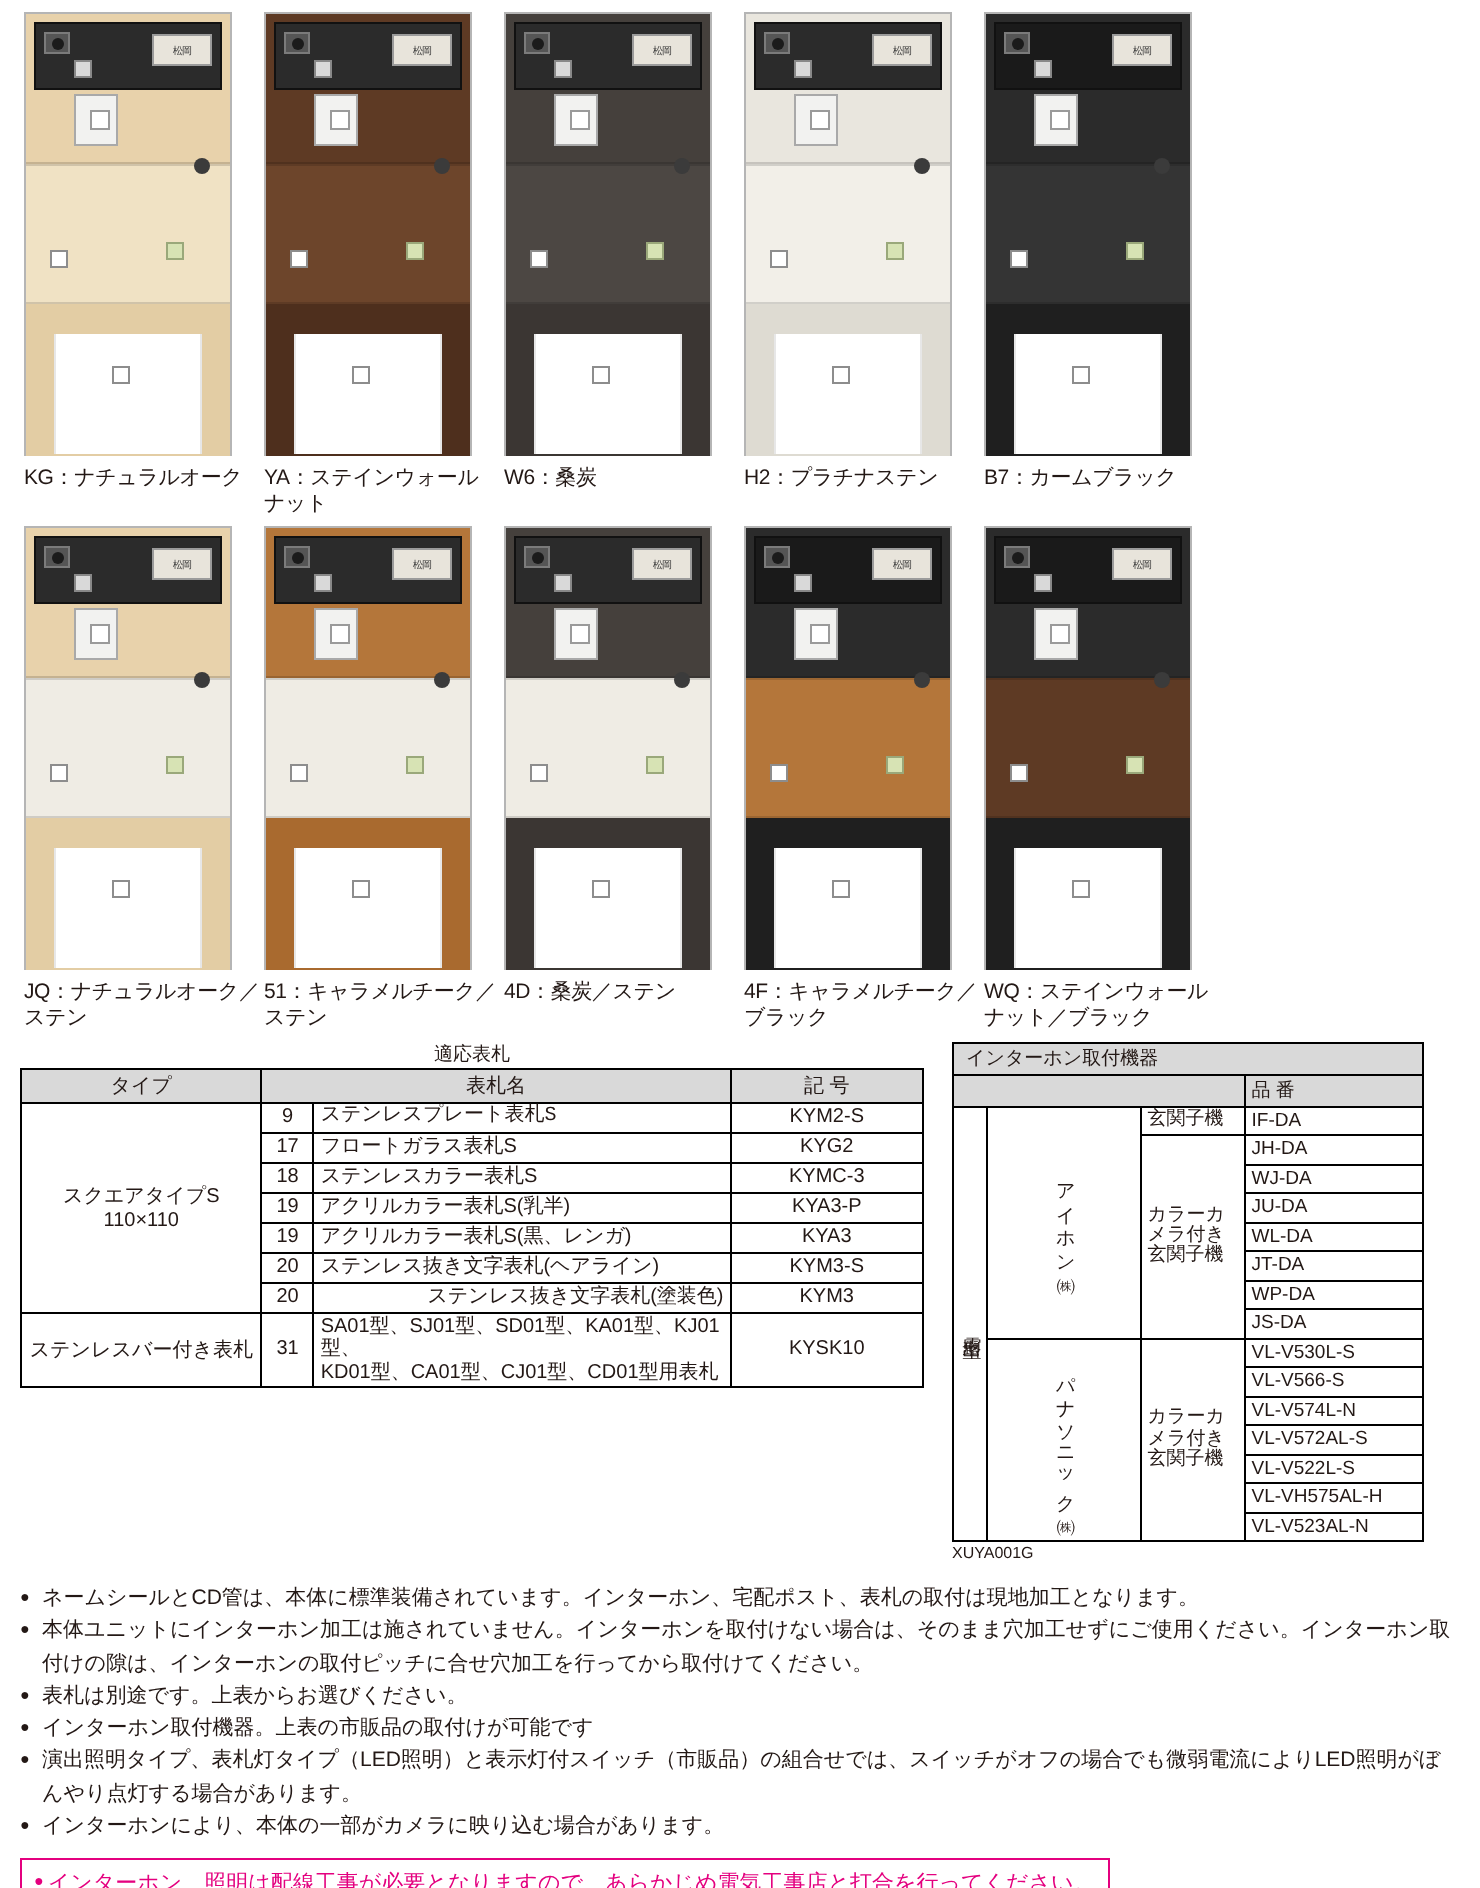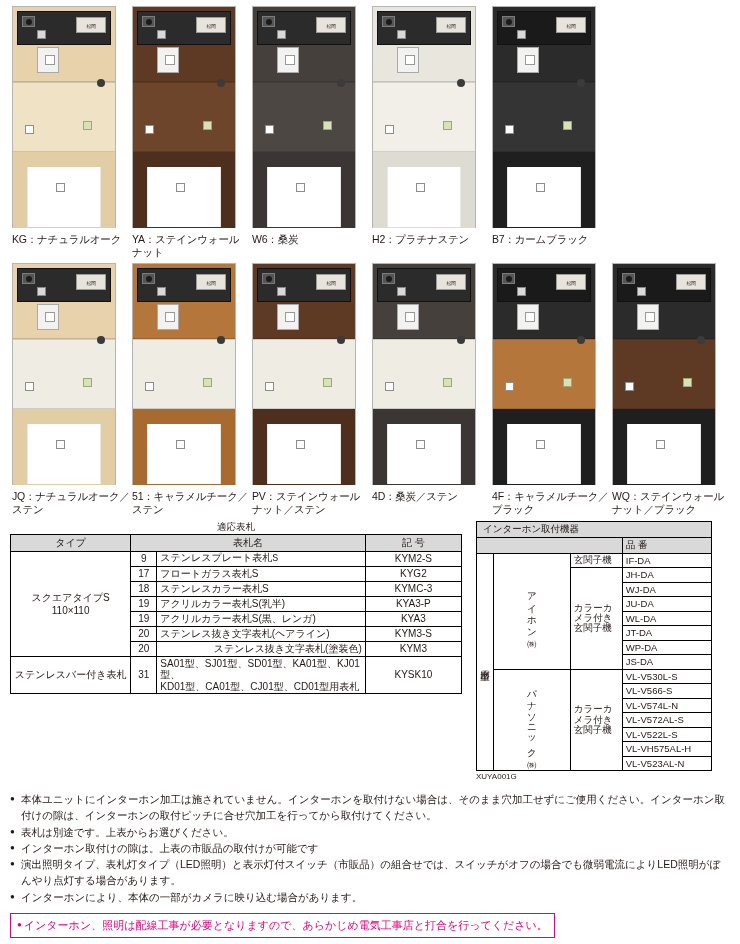--- a/index.html
+++ b/index.html
@@ -244,40 +244,20 @@
     <div class="label-sticker" style="left:70px;top:114px;"></div>
     <div class="dial" style="left:84px;top:72px;"></div>
     <div style="position:absolute;left:0;top:145px;width:100%;height:76px;background:#a96a2f;"></div>
     <div style="position:absolute;left:14px;right:14px;top:160px;bottom:0;background:#ffffff;border-left:1px solid #00000018;border-right:1px solid #00000018;"></div>
     <div class="knob" style="left:43px;top:176px;"></div>
   </div>
         <div class="caption">51：キャラメルチーク／
 ステン</div>
       </div>
       <div class="cell">
-  <div class="unit" style="background:#5e3a24;">
-    <div class="hdr" style="background:#2b2b2b;">
-      <div class="cam"></div>
-      <div class="plate">松岡</div>
-      <div class="btn"></div>
-    </div>
-    <div class="intercom"></div>
-    <div class="seam" style="top:74px;"></div>
-    <div style="position:absolute;left:0;top:75px;width:100%;height:70px;background:#efece4;border-top:1px solid #00000022;border-bottom:1px solid #00000022;"></div>
-    <div class="knob" style="left:12px;top:118px;"></div>
-    <div class="label-sticker" style="left:70px;top:114px;"></div>
-    <div class="dial" style="left:84px;top:72px;"></div>
-    <div style="position:absolute;left:0;top:145px;width:100%;height:76px;background:#4e2f1d;"></div>
-    <div style="position:absolute;left:14px;right:14px;top:160px;bottom:0;background:#ffffff;border-left:1px solid #00000018;border-right:1px solid #00000018;"></div>
-    <div class="knob" style="left:43px;top:176px;"></div>
-  </div>
-        <div class="caption">PV：ステインウォール
-ナット／ステン</div>
-      </div>
-      <div class="cell">
   <div class="unit" style="background:#45403c;">
     <div class="hdr" style="background:#2b2b2b;">
       <div class="cam"></div>
       <div class="plate">松岡</div>
       <div class="btn"></div>
     </div>
     <div class="intercom"></div>
     <div class="seam" style="top:74px;"></div>
     <div style="position:absolute;left:0;top:75px;width:100%;height:70px;background:#efece4;border-top:1px solid #00000022;border-bottom:1px solid #00000022;"></div>
     <div class="knob" style="left:12px;top:118px;"></div>
@@ -454,23 +434,24 @@
             </tr>
           </tbody>
       </table>
       <div class="code-note">XUYA001G</div>
     </div>
   </div>
 
   
   <div class="notes">
     <ul id="notes-list">
+        <li>ネームシールとCD管は、本体に標準装備されています。インターホン、宅配ポスト、表札の取付は現地加工となります。</li>
         <li>本体ユニットにインターホン加工は施されていません。インターホンを取付けない場合は、そのまま穴加工せずにご使用ください。インターホン取付けの隙は、インターホンの取付ピッチに合せ穴加工を行ってから取付けてください。</li>
         <li>表札は別途です。上表からお選びください。</li>
-        <li>インターホン取付けの隙は。上表の市販品の取付けが可能です</li>
+        <li>インターホン取付機器。上表の市販品の取付けが可能です</li>
         <li>演出照明タイプ、表札灯タイプ（LED照明）と表示灯付スイッチ（市販品）の組合せでは、スイッチがオフの場合でも微弱電流によりLED照明がぼんやり点灯する場合があります。</li>
         <li>インターホンにより、本体の一部がカメラに映り込む場合があります。</li>
       </ul>
   </div>
 
   <div class="warn">インターホン、照明は配線工事が必要となりますので、あらかじめ電気工事店と打合を行ってください。</div>
 
 </div>
 
 </body></html>

